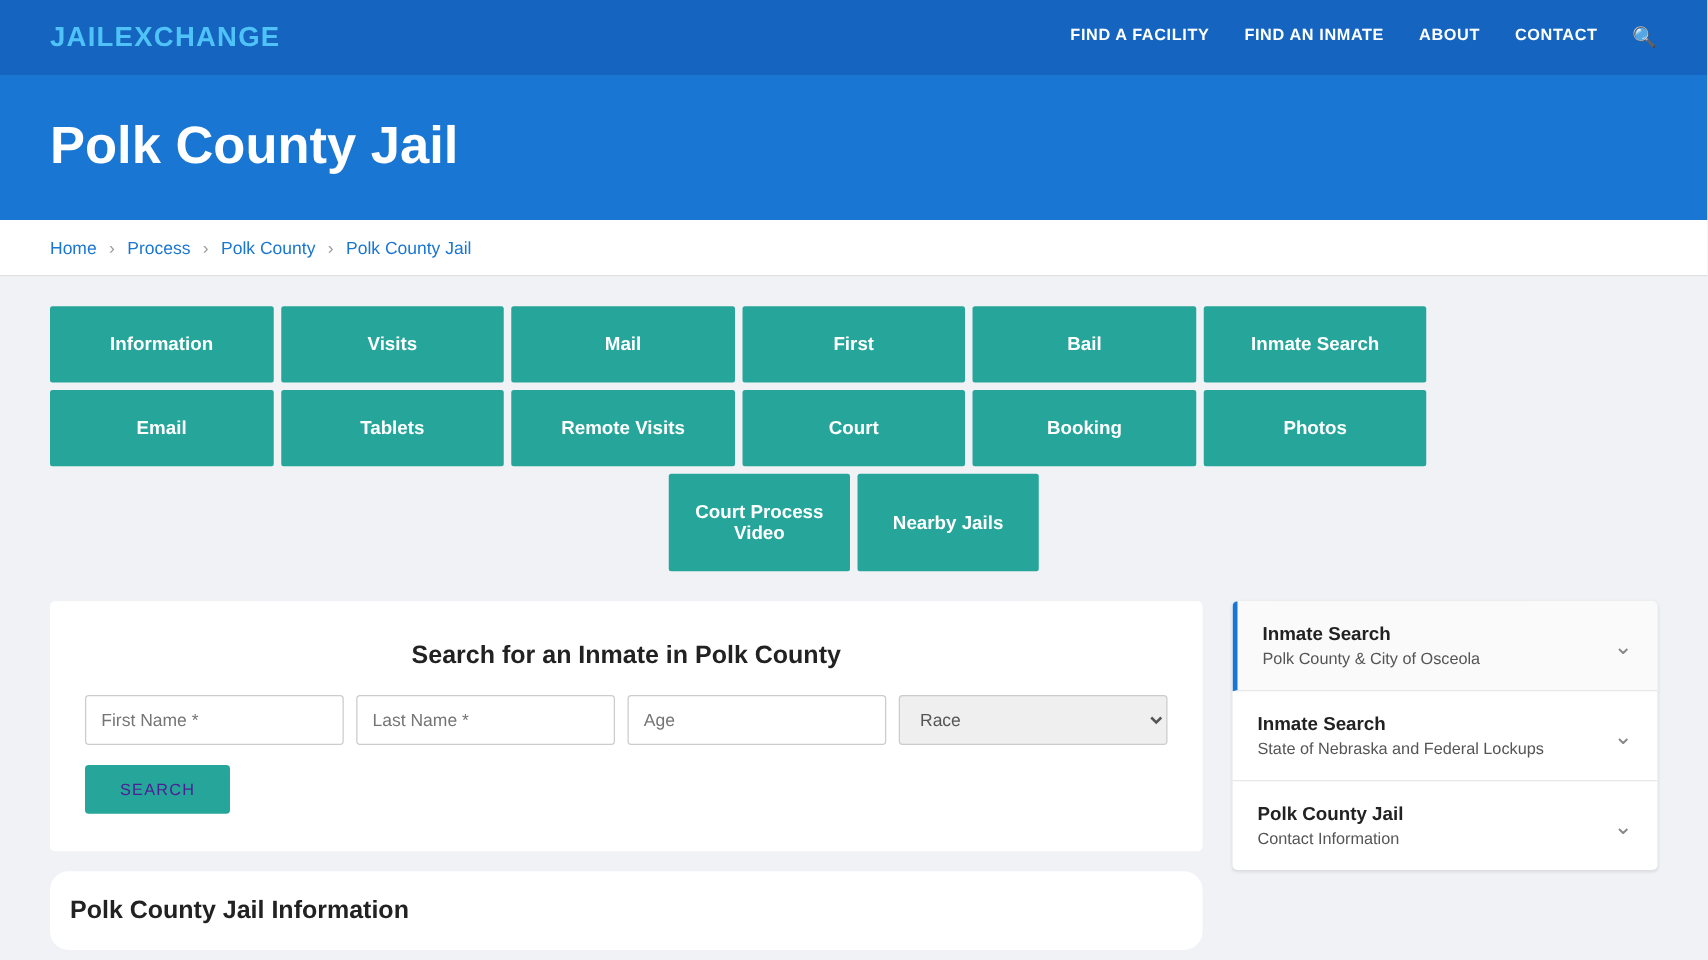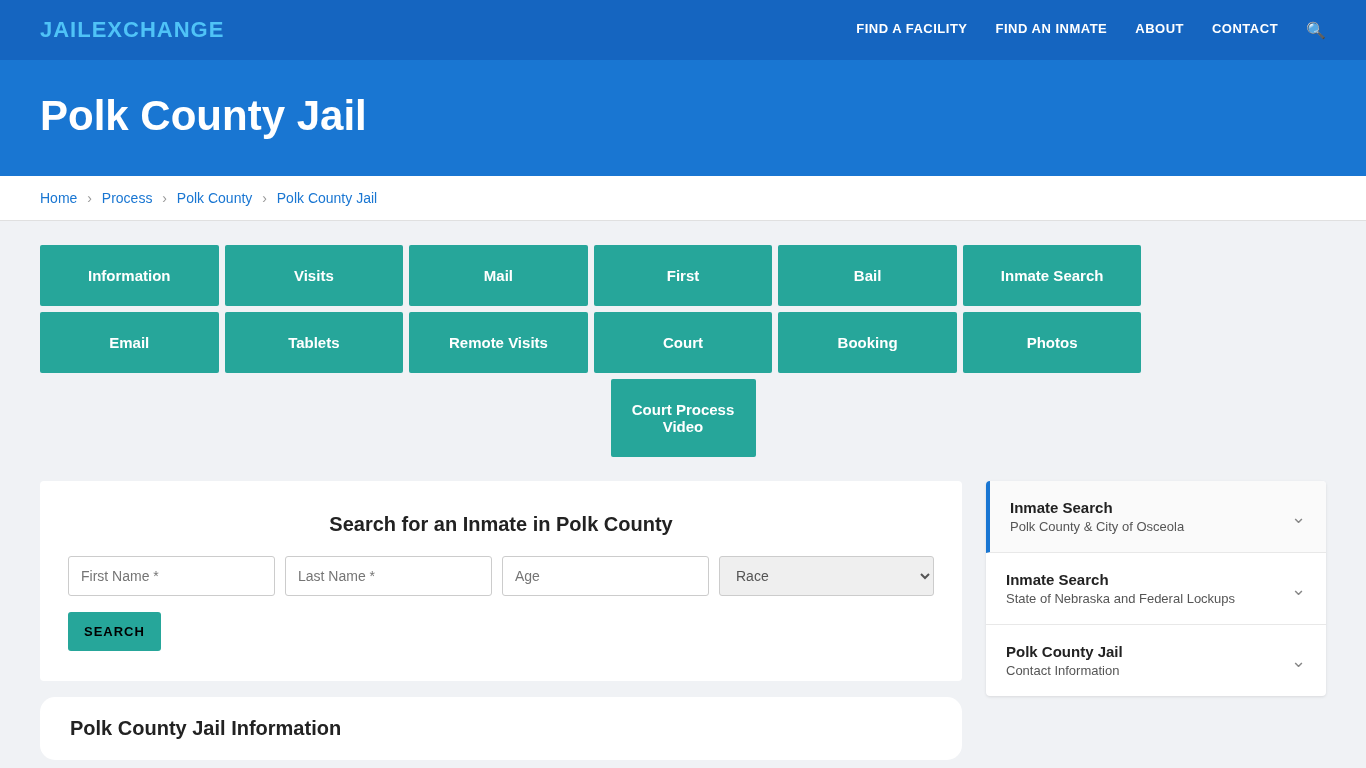--- a/index.html
+++ b/index.html
@@ -139,34 +139,34 @@
       border: 1px solid #ccc;
       border-radius: 3px;
       padding: 10px 12px;
       font-size: 14px;
       color: #555;
       flex: 1;
     }
     .search-fields select { flex: 1.2; }
     .search-btn {
       background: #26a69a;
-      color: #000000;
+      color: #4c1d95;
       border: none;
-      padding: 12px 16px;
+      padding: 12px 28px;
       font-size: 13px;
-      font-weight: 700;
+      font-weight: 400;
       letter-spacing: 1px;
       border-radius: 3px;
       cursor: pointer;
     }
 
     
     .info-section {
       background: #fff;
-      padding: 20px 30px;
+      padding: 20px 16px;
       margin-top: 16px;
       border-radius: 15px;
     }
     .info-section h3 {
       font-size: 20px;
       font-weight: 700;
       color: #222;
     }
 
     
@@ -254,20 +254,21 @@
     <button class="grid-btn">Email</button>
     <button class="grid-btn">Tablets</button>
     <button class="grid-btn">Remote Visits</button>
     <button class="grid-btn">Court</button>
     <button class="grid-btn">Booking</button>
     <button class="grid-btn">Photos</button>
   </div>
 
   <div class="btn-grid-row3">
     <button class="grid-btn">Court Process Video</button>
+    <button class="grid-btn">Nearby Jails</button>
   </div>
 
   <div class="content-row">
 
     <div style="flex:1; display:flex; flex-direction:column; gap:0;">
 
       <div class="search-panel">
         <h2>Search for an Inmate in Polk County</h2>
         <div class="search-fields">
           <input type="text" placeholder="First Name *" style="">

